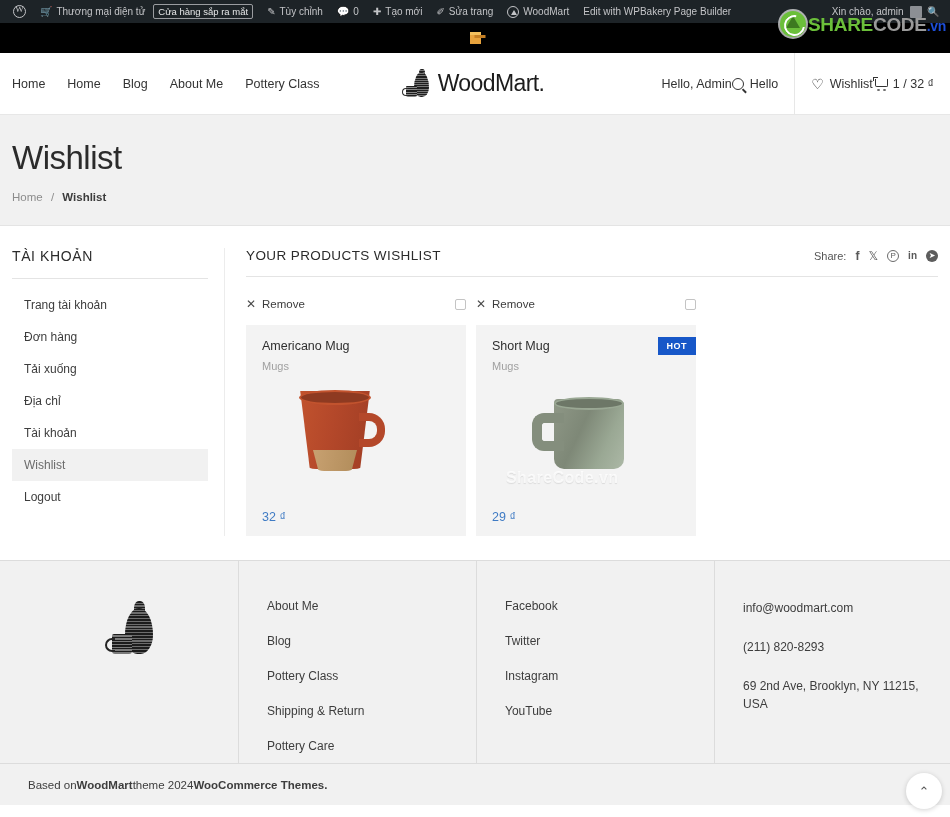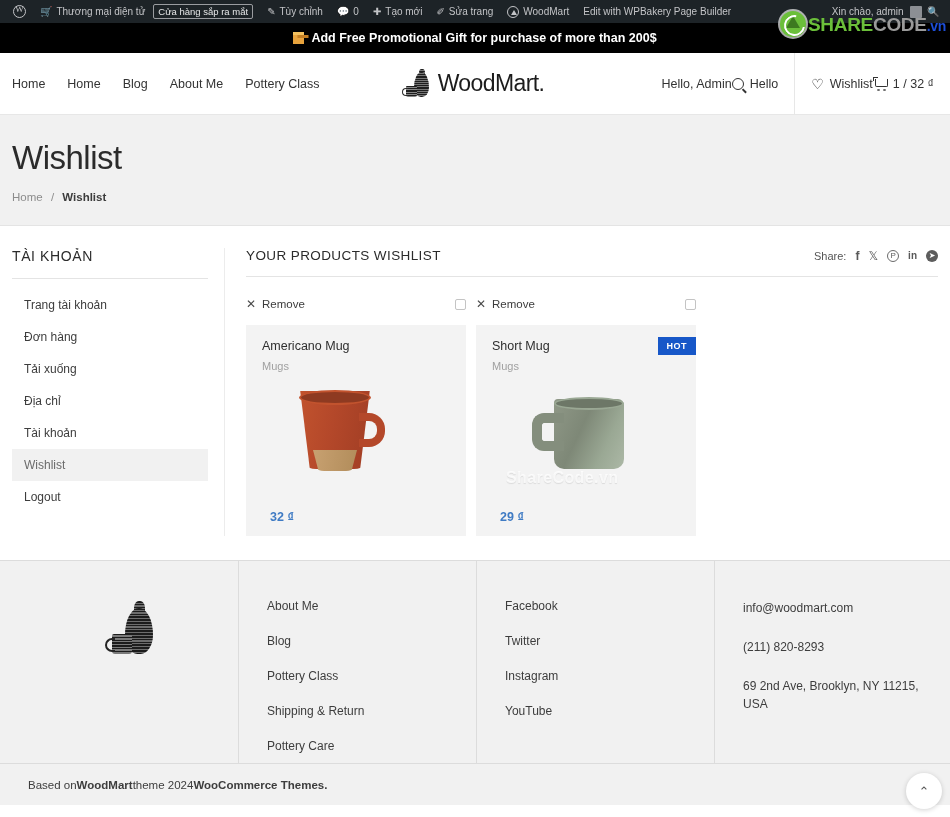--- a/index.html
+++ b/index.html
@@ -202,21 +202,21 @@
   .wl-col { width: 220px; }
   .wl-ctrl { display:flex; align-items:center; height: 26px; margin-bottom: 8px; }
   .wl-remove { display:flex; align-items:center; gap:6px; font-size:11.5px; color:#3c3c3c; cursor:pointer;}
   .x-ico { font-size: 12px; color:#4a4a4a; line-height:1; }
   .wl-check {
     margin-left:auto; width:11px; height:11px; border:1px solid #c4c4c4; border-radius:2px; background:#fff;
   }
   .wl-card { background: #f3f3f3; height: 211px; position: relative; padding: 14px 16px; }
   .wl-name { font-size: 12.5px; color: #2e2e2e; }
   .wl-cat  { font-size: 11px; color: #a0a0a0; margin-top: 7px; }
-  .wl-price{ position:absolute; left:16px; bottom:12px; font-size:12.5px; font-weight:bold; color:#3f7bc4;margin-left:8px; }
+  .wl-price{ position:absolute; left:16px; bottom:12px; font-size:12.5px; font-weight:normal; color:#3f7bc4; }
   .wl-badge {
     position:absolute; right:0; top:12px; background:#1757c8; color:#fff;
     font-size:9px; font-weight:bold; letter-spacing:.5px; padding:4px 9px;
   }
   .wl-img { position:absolute; left:0; right:0; top:52px; height:130px; }
 
   
   .mugA { position:absolute; left:52px; top:14px; width:86px; height:80px; }
   .mugA .cup {
     position:absolute; left:0; top:0; width:74px; height:78px;
@@ -358,21 +358,20 @@
 
   <div id="sharecode-logo">
     <span class="sc-badge"></span>
     <span class="sc-word">
       <span class="sc-share">SHARE</span><span class="sc-code">CODE</span><span class="sc-vn">.vn</span>
     </span>
   </div>
 
   <div id="promo-bar">
     <span class="gift-ico"></span>
-    <span>Add Free Promotional Gift for purchase of more than 200$</span>
   </div>
 
   <div id="site-header">
     <nav id="main-nav">
       <a href="#">Home</a>
       <a href="#">Home</a>
       <a href="#">Blog</a>
       <a href="#">About Me</a>
       <a href="#">Pottery Class</a>
     </nav>

